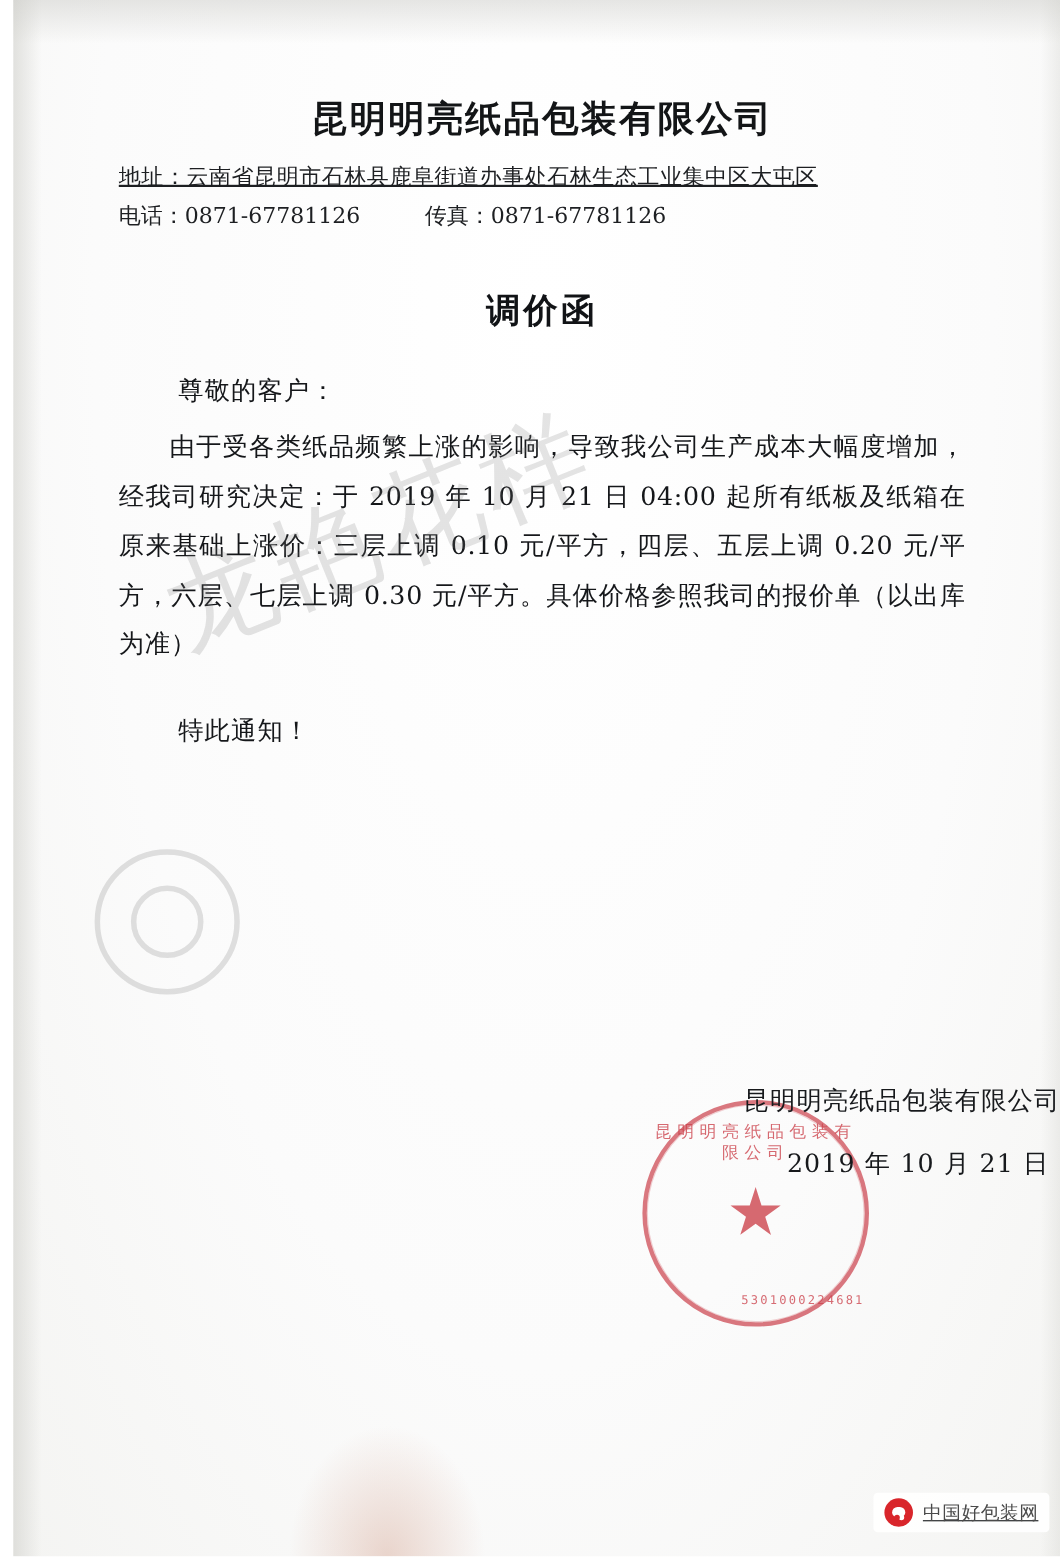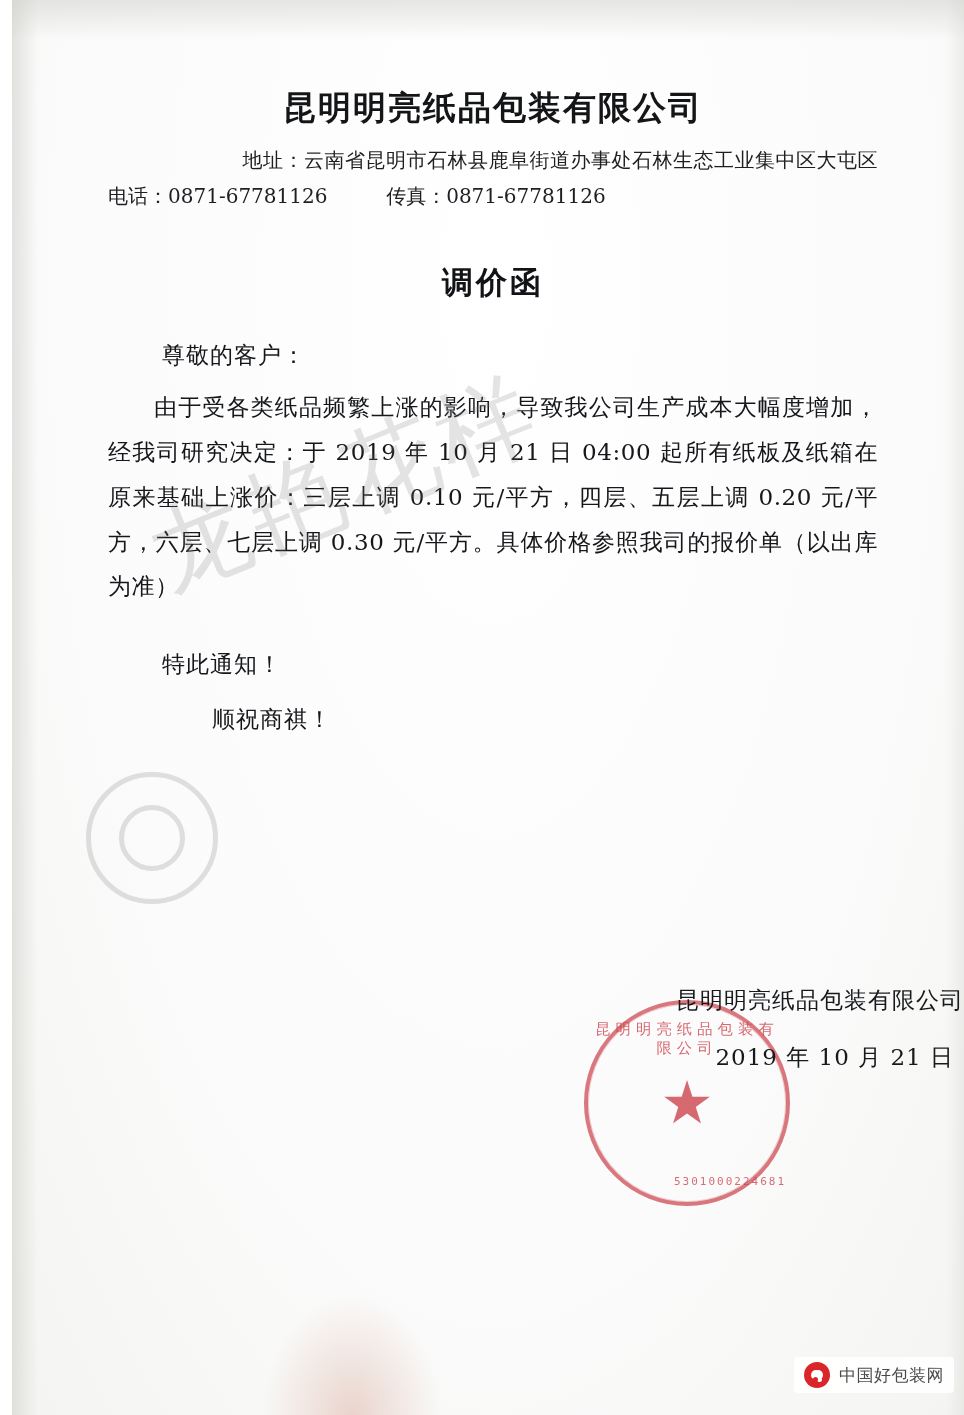--- a/index.html
+++ b/index.html
@@ -54,25 +54,26 @@
   .company-name {
     text-align: center;
     font-family: "DejaVu Sans", "Liberation Sans", sans-serif;
     font-weight: 700;
     font-size: 33px;
     letter-spacing: 2px;
     color: #131517;
     margin: 0 0 16px 0;
   }
   .addr-line {
-    text-align: right;
+    text-align: left;
     font-size: 20px;
     letter-spacing: 0.5px;
     color: #1d1f22;
     margin: 0 0 9px 0;
+    text-decoration: underline;
   }
   .contact-line {
     text-align: left;
     font-size: 20px;
     color: #1d1f22;
     margin: 0;
   }
   .contact-line .gap { display: inline-block; width: 46px; }
 
   .doc-title {
@@ -227,20 +228,21 @@
   .badge {
     position: absolute;
     right: 22px;
     bottom: 22px;
     display: flex;
     align-items: center;
     gap: 9px;
     background: rgba(255,255,255,.9);
     padding: 5px 10px;
     border-radius: 4px;
+    text-decoration: underline;
   }
   .badge-icon {
     width: 26px; height: 26px;
     border-radius: 50%;
     background: #d9262b;
     position: relative;
     flex: none;
   }
   .badge-icon::before {
     content: "";
@@ -289,21 +291,20 @@
 
     <h2 class="doc-title">调价函</h2>
 
     <p class="salutation">尊敬的客户：</p>
 
     <p class="para">由于受各类纸品频繁上涨的影响，导致我公司生产成本大幅度增加，经我司研究决定：于 2019 年 10 月 21 日 04:00 起所有纸板及纸箱在原来基础上涨价：三层上调 0.10 元/平方，四层、五层上调 0.20 元/平方，六层、七层上调 0.30 元/平方。具体价格参照我司的报价单（以出库为准）</p>
 
 
     <p class="notice">特此通知！</p>
 
-    <p class="regards">顺祝商祺！</p>
   </div>
 
   <div class="watermark">龙艳花样</div>
   <div class="watermark-ring"></div>
 
   <div class="seal">
     <div class="seal-top-text">昆明明亮纸品包装有限公司</div>
     <div class="seal-star">★</div>
     <div class="seal-bottom-text">5301000224681</div>
   </div>

